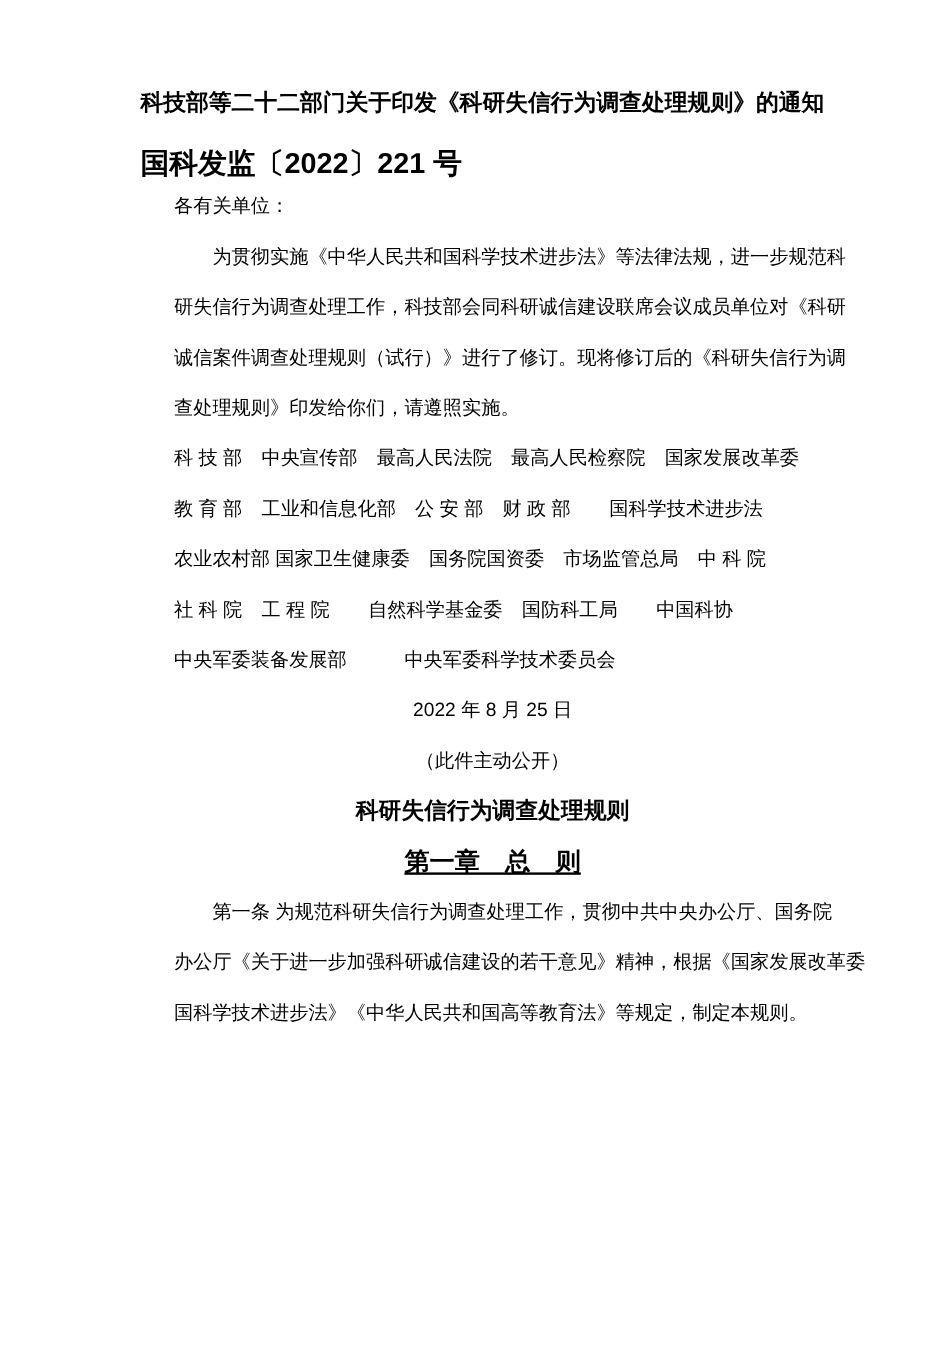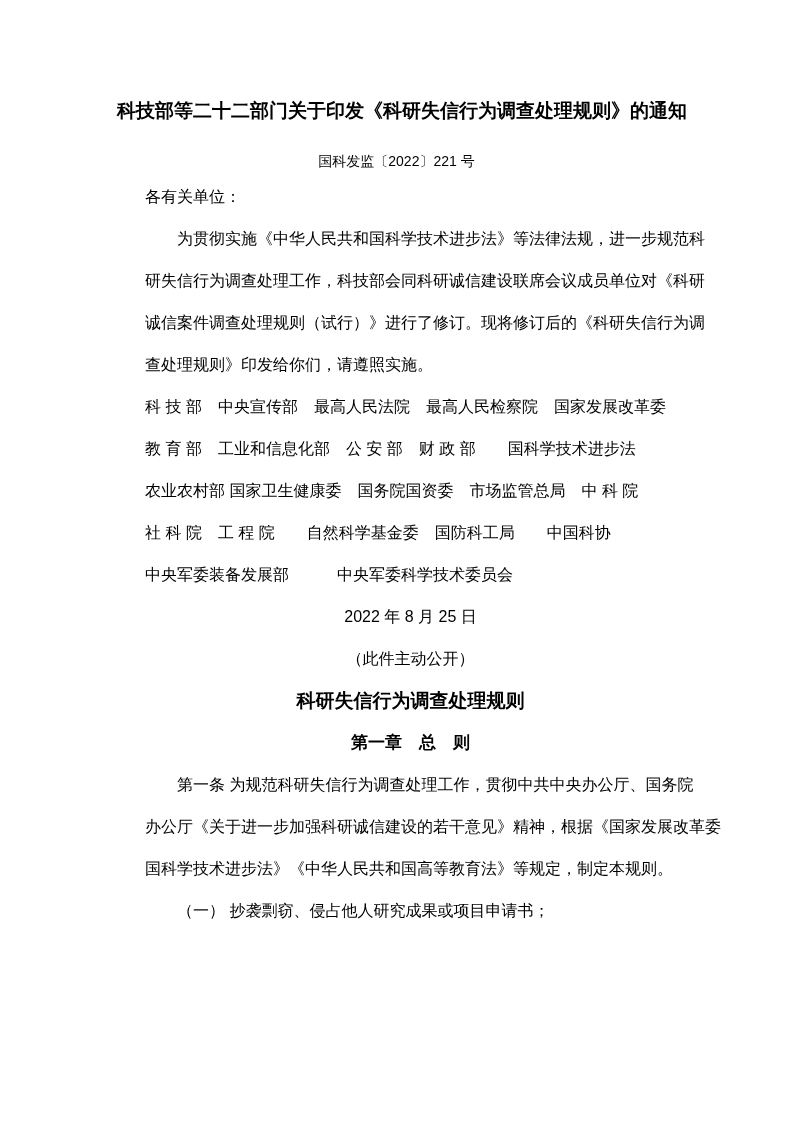--- a/index.html
+++ b/index.html
@@ -6,54 +6,54 @@
     margin: 0;
     padding: 0;
     background: #ffffff;
   }
   .page {
     position: relative;
     width: 793px;
     height: 1122px;
     background: #ffffff;
     box-sizing: border-box;
-    padding: 96px 117px 0 117px;
+    padding: 72px 117px 0 117px;
     font-family: "Liberation Sans", sans-serif;
     color: #000000;
     overflow: hidden;
   }
   .notice-title {
     margin: 0;
     font-size: 19px;
     line-height: 30px;
     font-weight: 700;
     text-align: center;
     white-space: nowrap;
   }
   .doc-number {
     margin-top: 20px;
-    font-size: 14px;
+    font-size: 24px;
     line-height: 30px;
-    font-weight: 400;
-    text-align: center;
+    font-weight: 700;
+    text-align: left;
     white-space: nowrap;
   }
   .line {
     font-size: 16px;
     line-height: 42px;
     white-space: nowrap;
     text-align: left;
     margin-left: 28px;
   }
   .indent { padding-left: 32px; }
   .right  { text-align: center; }
   .center { text-align: center; padding-left: 0; }
   .bold   { font-weight: 700; }
   .big    { font-size: 19px; }
-  .mid    { font-size: 17px; }
+  .mid    { font-size: 21px; text-decoration: underline; }
 </style>
 </head>
 <body>
 
 <div class="page">
 
   <h1 class="notice-title">科技部等二十二部门关于印发《科研失信行为调查处理规则》的通知</h1>
 
   <div class="doc-number">国科发监〔2022〕221 号</div>
 
@@ -76,15 +76,14 @@
 
   <div class="line center bold big">科研失信行为调查处理规则</div>
 
   <div class="line center bold mid">第一章　总　则</div>
 
   <div class="line indent">第一条 为规范科研失信行为调查处理工作，贯彻中共中央办公厅、国务院</div>
   <div class="line">办公厅《关于进一步加强科研诚信建设的若干意见》精神，根据《国家发展改革委</div>
   <div class="line">国科学技术进步法》《中华人民共和国高等教育法》等规定，制定本规则。</div>
 
 
-  <div class="line indent">（一） 抄袭剽窃、侵占他人研究成果或项目申请书；</div>
 
 </div>
 
 </body></html>

